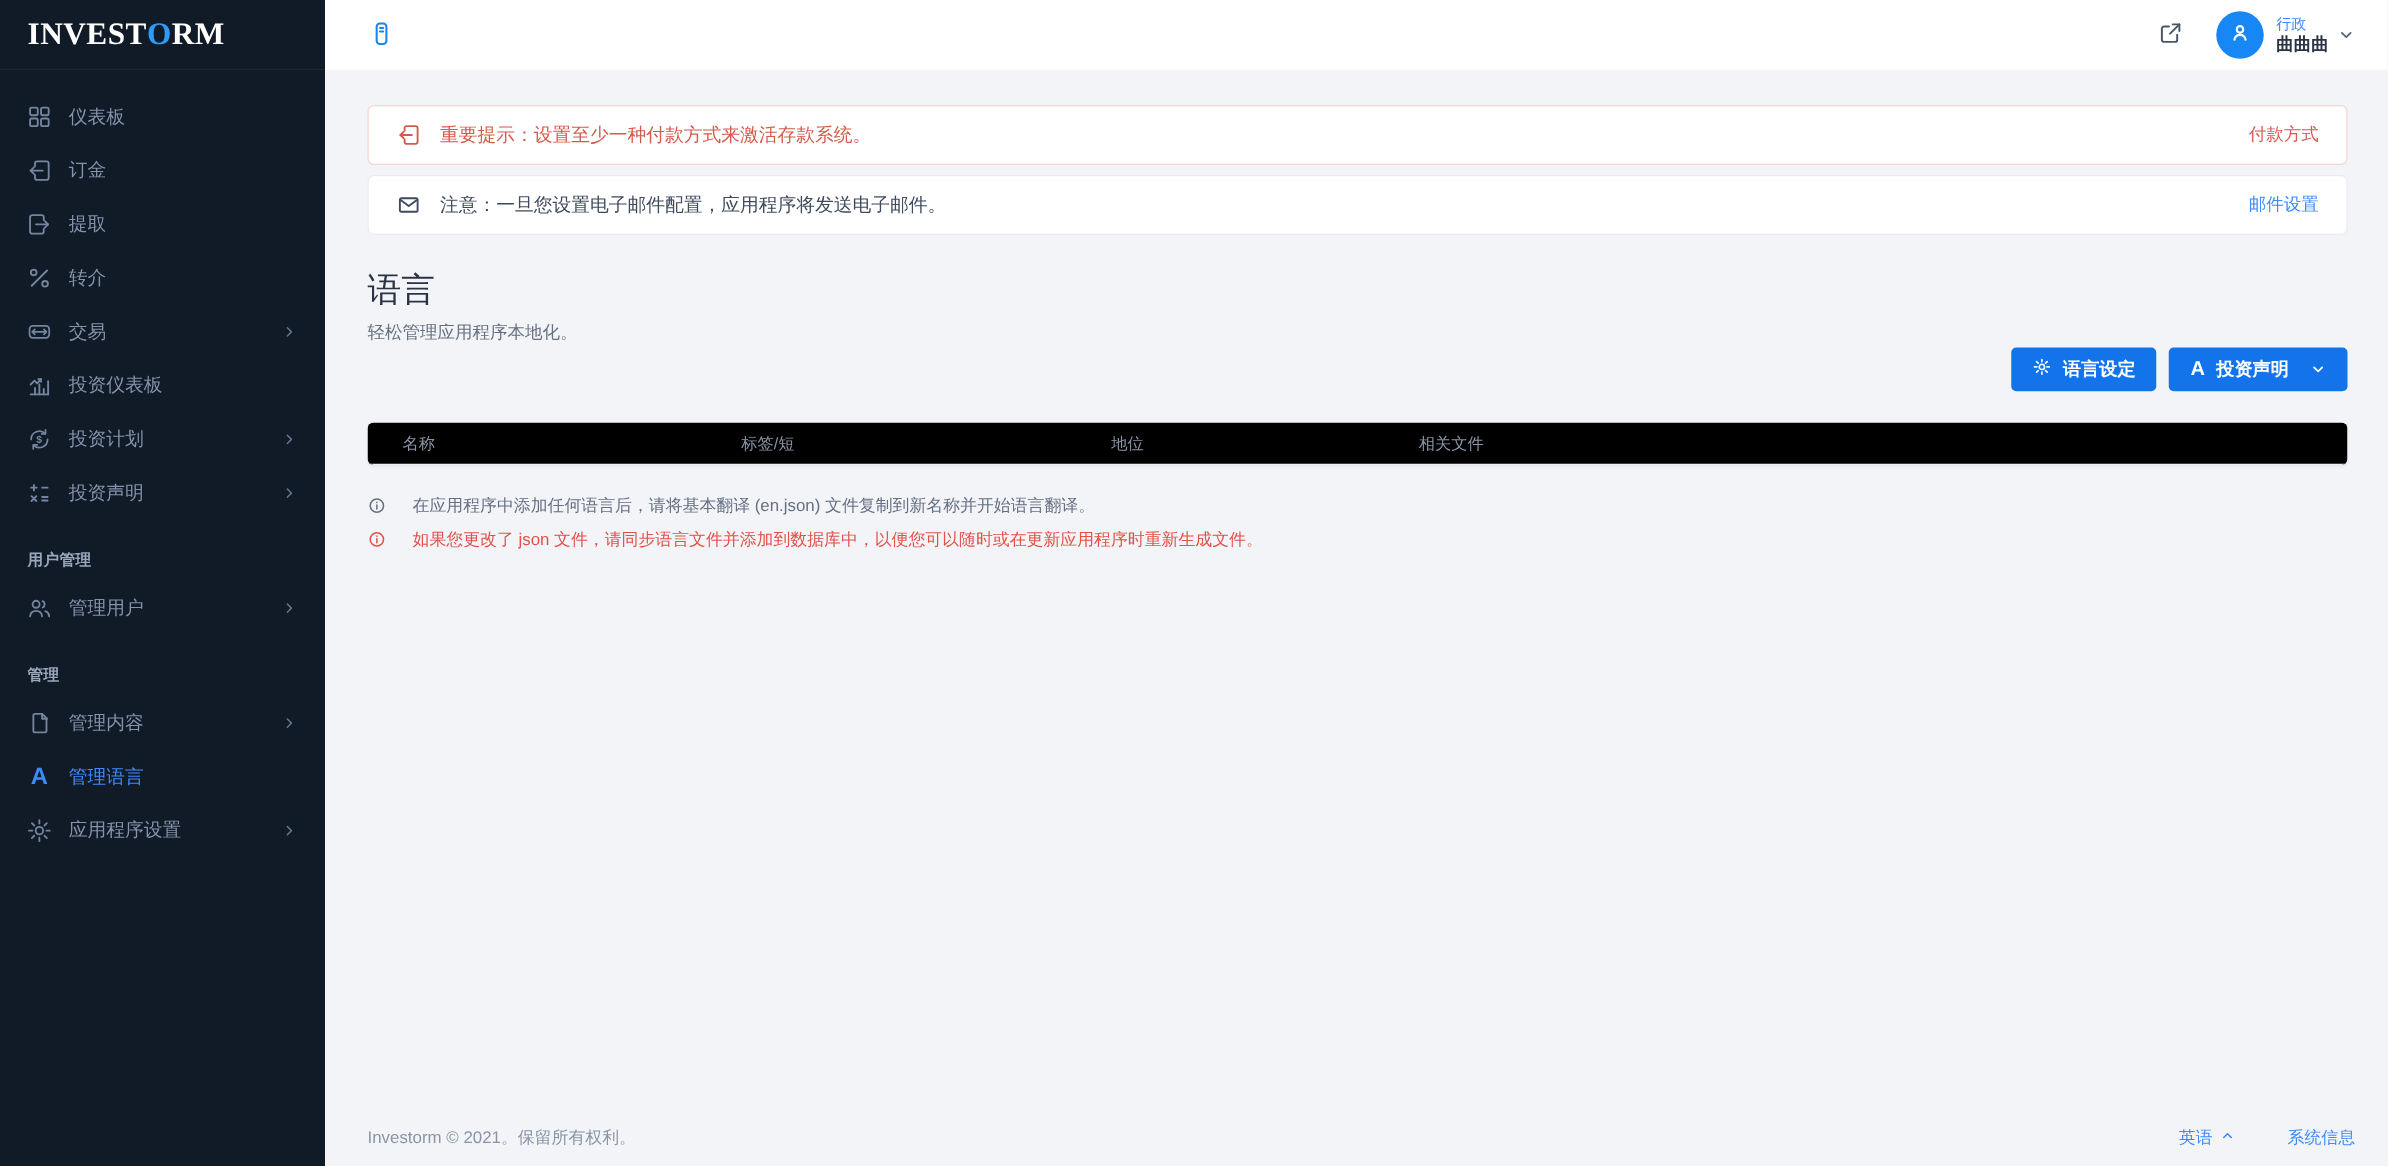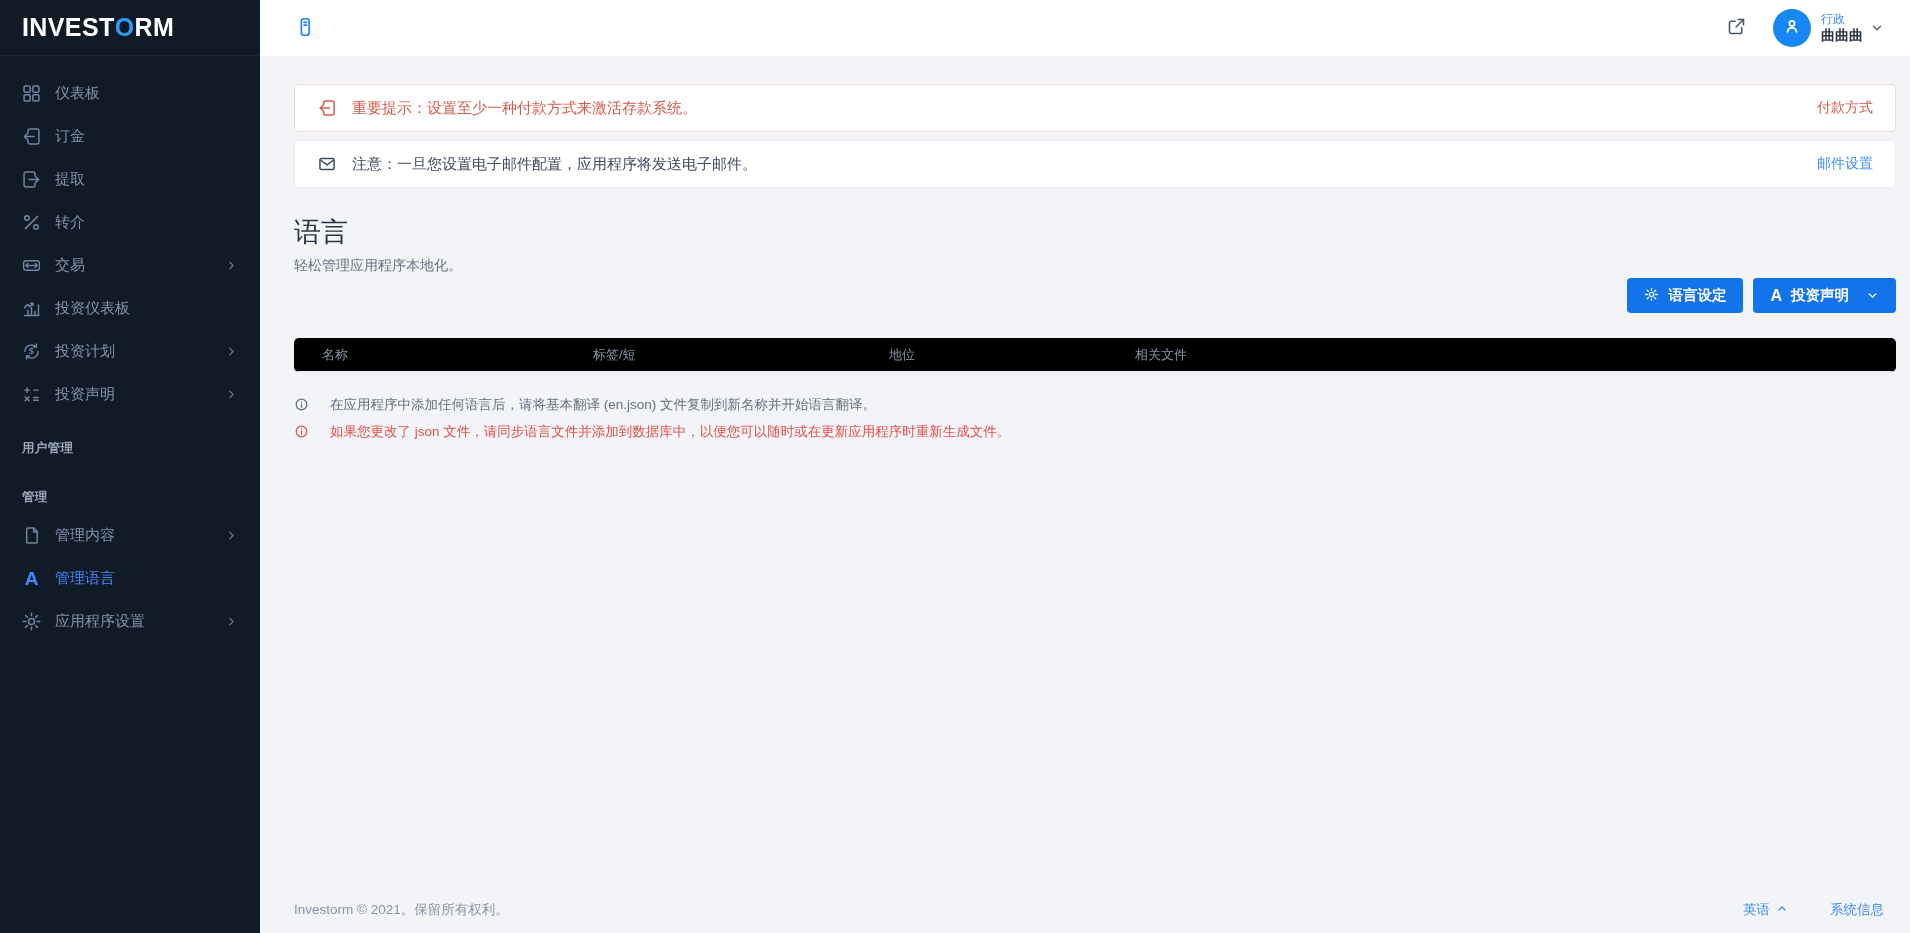--- a/index.html
+++ b/index.html
@@ -2,21 +2,21 @@
 <html><head>
 <meta charset="utf-8">
 <style>
   * { margin:0; padding:0; box-sizing:border-box; }
   html,body { width:1910px; height:933px; font-family:"Liberation Sans", sans-serif; background:#f2f4f8; overflow:hidden; }
   .app { position:relative; width:1910px; height:933px; }
 
   
   .sidebar { position:absolute; left:0; top:0; width:260px; height:933px; background:#111a27; }
   .logo { height:56px; display:flex; align-items:center; padding-left:22px; border-bottom:1px solid #1d2736;
-          font-size:25px; font-weight:800; color:#fff; letter-spacing:.4px; cursor:pointer; }
+          font-size:25px; font-weight:800; color:#fff; letter-spacing:.4px; cursor:pointer;font-family:Liberation Serif, serif; }
   .logo .o { color:#2e9bf5; }
   .nav { padding-top:16px; }
   .nav-item { display:flex; align-items:center; height:43px; padding:0 22px 0 20px; color:#8492ab; font-size:15px; cursor:pointer; }
   .nav-item .nicon { width:23px; height:23px; margin-right:12px; display:flex; align-items:center; justify-content:center; color:#7485a0; flex:none; }
   .nav-item .nlabel { white-space:nowrap; }
   .nav-item .chev { margin-left:auto; color:#66758f; display:flex; }
   .nav-item.active, .nav-item.active .nicon { color:#3d8bfd; }
   .nav-section { padding:24px 22px 8px 22px; font-size:12.5px; font-weight:bold; color:#9aa6ba; letter-spacing:.3px; }
   .a-glyph { font-size:19px; font-weight:bold; line-height:1; }
 
@@ -26,21 +26,21 @@
   .mobile-btn { color:#1884f7; }
   .spacer { flex:1; }
   .extlink-btn { color:#4a5568; margin-right:26px; }
   .avatar { width:38px; height:38px; border-radius:50%; background:#1787f5; display:flex; align-items:center; justify-content:center; cursor:pointer; flex:none; }
   .user-meta { margin-left:10px; line-height:1.2; cursor:pointer; }
   .user-role { font-size:12px; color:#3d8bfd; }
   .user-name { font-size:14px; font-weight:bold; color:#2b3445; }
   .user-chev { color:#56627a; margin-left:7px; display:flex; cursor:pointer; }
 
   
-  .content { position:absolute; left:260px; top:56px; right:0; bottom:0; padding:28px 14px 0 34px; }
+  .content { position:absolute; left:260px; top:56px; right:0; bottom:0; padding:28px 32px 0 34px; }
   .alert { height:48px; border-radius:5px; background:#fff; display:flex; align-items:center; padding:0 22px; font-size:15px; margin-bottom:8px; }
   .alert .aicon { margin-right:15px; display:flex; flex:none; }
   .alert .alink { margin-left:auto; font-size:14px; text-decoration:none; cursor:pointer; }
   .alert-warning { border:1px solid #f6d6cf; color:#d65a4b; }
   .alert-warning .alink { color:#d65a4b; }
   .alert-info { border:1px solid #e9edf3; color:#3f4a5e; }
   .alert-info .alink { color:#3d8bfd; }
 
   .page-head { display:flex; align-items:flex-start; margin-top:26px;flex-direction:column; }
   .page-title { font-size:27px; font-weight:500; color:#2b3445; }
@@ -187,20 +187,36 @@
         <span class="nlabel">投资声明</span>
         <span class="chev">
             <svg width="13" height="13" viewBox="0 0 24 24" fill="none" stroke="currentColor" stroke-width="2.2" stroke-linecap="round" stroke-linejoin="round">
               <polyline points="9 6 15 12 9 18"></polyline>
             </svg>
           </span>
       </div>
 
       <div class="nav-section">用户管理</div>
 
+      <div class="nav-item">
+        <span class="nicon">
+          <svg width="21" height="21" viewBox="0 0 24 24" fill="none" stroke="currentColor" stroke-width="1.7" stroke-linecap="round" stroke-linejoin="round">
+              <circle cx="9" cy="8.5" r="3.2"></circle>
+              <path d="M3.5 19.5c.4-3.2 2.7-5 5.5-5s5.1 1.8 5.5 5"></path>
+              <path d="M15 5.6a3.2 3.2 0 0 1 0 5.8"></path>
+              <path d="M17.5 14.8c2 .7 3.2 2.3 3.5 4.7"></path>
+            </svg>
+        </span>
+        <span class="nlabel">管理用户</span>
+        <span class="chev">
+            <svg width="13" height="13" viewBox="0 0 24 24" fill="none" stroke="currentColor" stroke-width="2.2" stroke-linecap="round" stroke-linejoin="round">
+              <polyline points="9 6 15 12 9 18"></polyline>
+            </svg>
+          </span>
+      </div>
 
       <div class="nav-section">管理</div>
 
       <div class="nav-item">
         <span class="nicon">
           <svg width="21" height="21" viewBox="0 0 24 24" fill="none" stroke="currentColor" stroke-width="1.7" stroke-linecap="round" stroke-linejoin="round">
               <path d="M8 3.5h6.5l4 4V19a1.5 1.5 0 0 1-1.5 1.5H8A1.5 1.5 0 0 1 6.5 19V5A1.5 1.5 0 0 1 8 3.5z"></path>
               <path d="M14.5 3.5V8H19"></path>
             </svg>
         </span>

